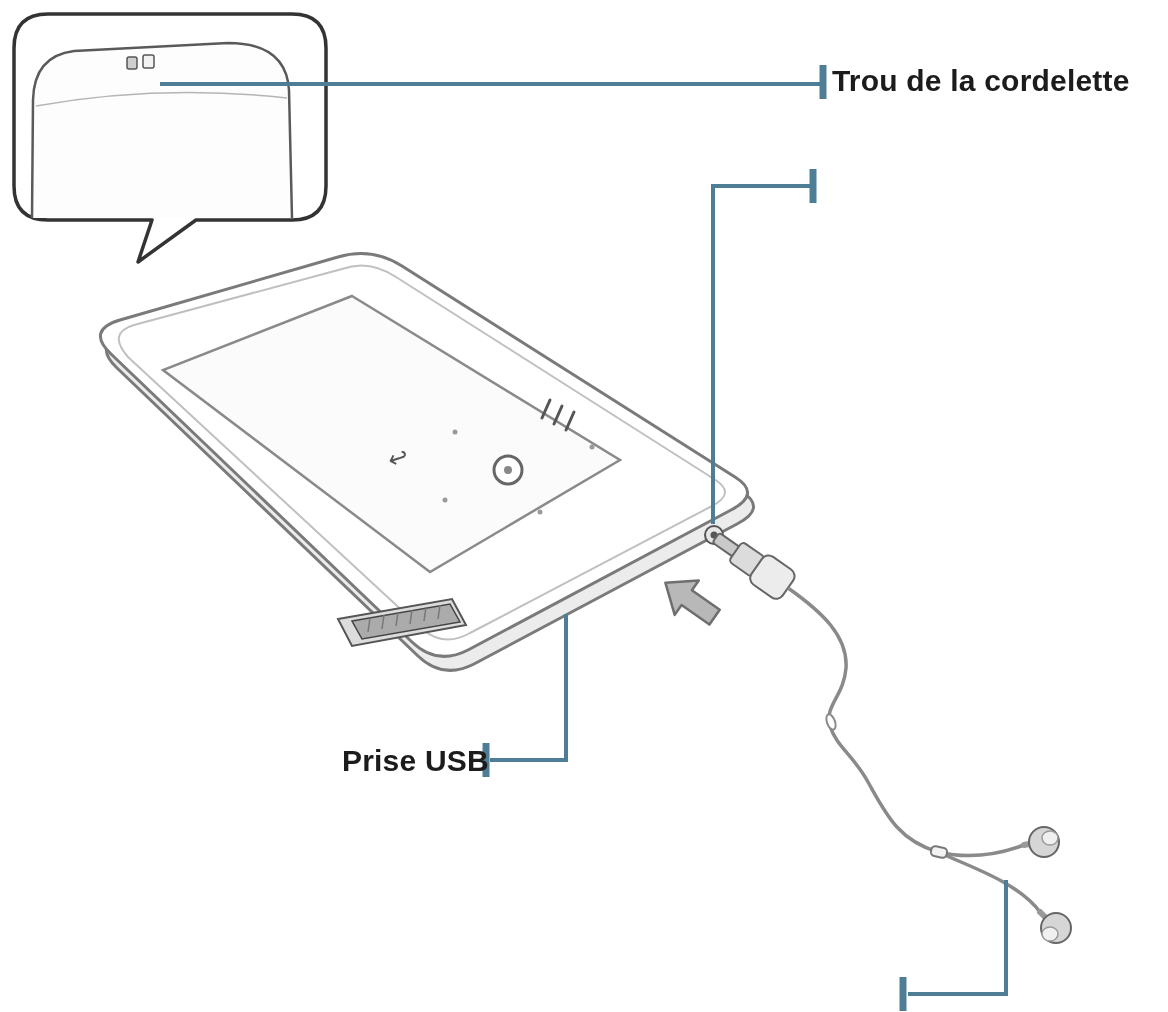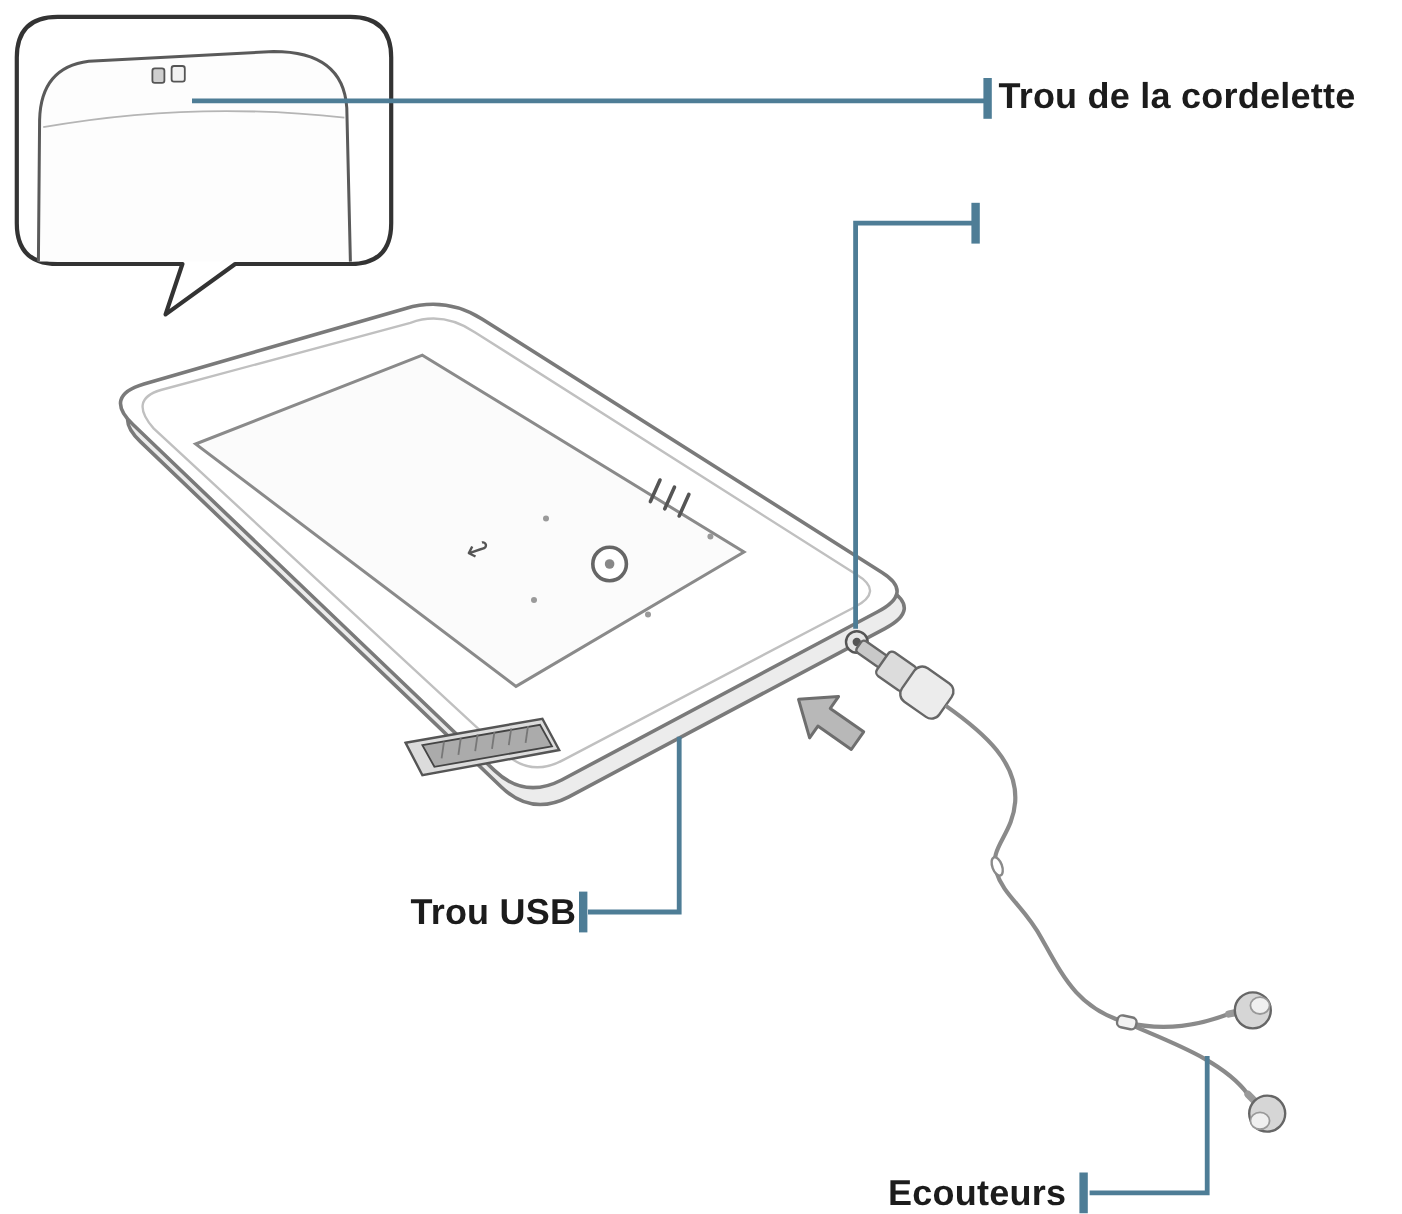--- a/index.html
+++ b/index.html
@@ -125,17 +125,16 @@
       <line x1="486" y1="743" x2="486" y2="777" stroke-width="7"></line>
 
       <polyline points="908,994 1006,994 1006,880" fill="none" stroke-width="4"></polyline>
       <line x1="903" y1="977" x2="903" y2="1011" stroke-width="7"></line>
     </g>
   </svg>
 
   <div class="label" style="left:832px;top:64px">Trou de la cordelette</div>
 
 
-  <div class="label" style="left:342px;top:744px">Trou USB</div>
+  <div class="label" style="left:342px;top:744px">Prise USB</div>
 
-  <div class="label" style="left:740px;top:978px">Ecouteurs</div>
 
 </div>
 
 </body></html>

